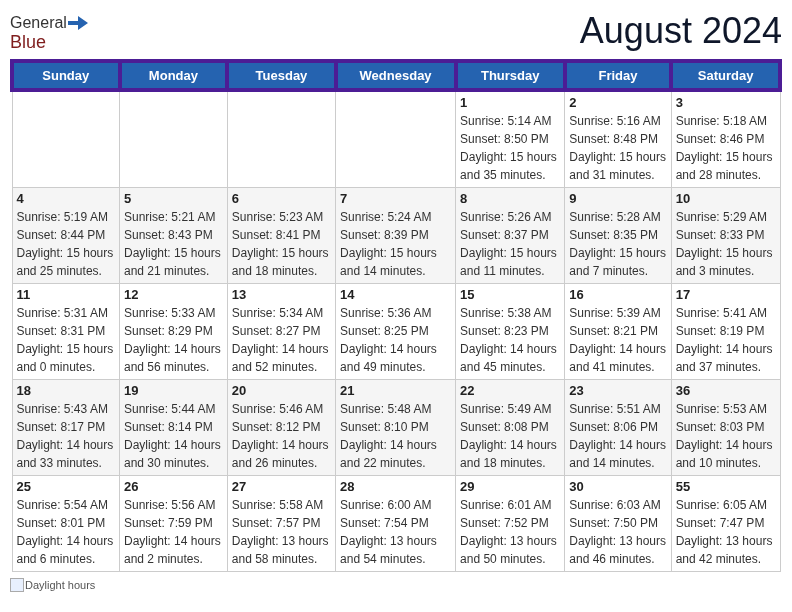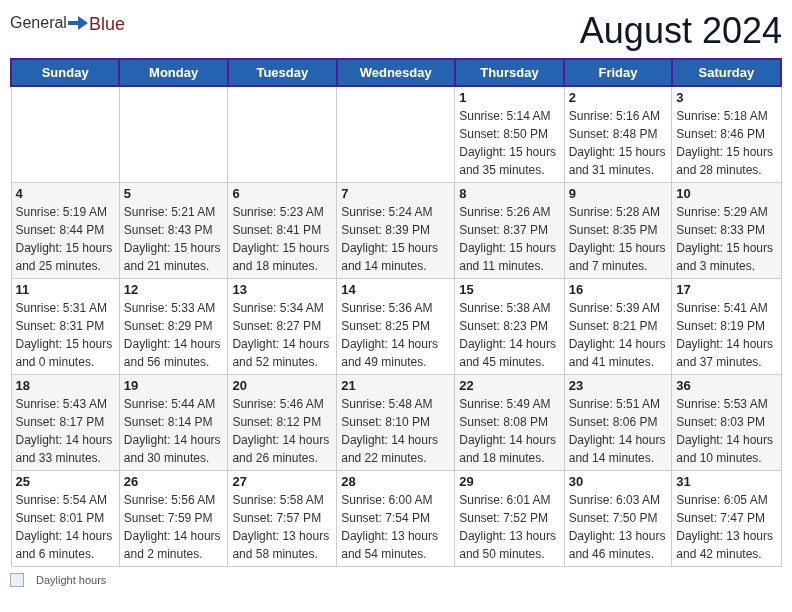--- a/index.html
+++ b/index.html
@@ -11,21 +11,21 @@
       padding: 10px;
     }
     .header-area {
       display: flex;
       justify-content: space-between;
       align-items: flex-start;
       margin-bottom: 6px;
     }
     .logo {
       display: flex;
-      flex-direction: row;
+      flex-direction: column;
       align-items: flex-start;
       padding-top: 4px;
     }
     .logo-general { color: #333; }
     .logo-blue { color: #2563b0; }
     .title-area {
       text-align: right;
     }
     .main-title {
       font-size: 36px;
@@ -39,21 +39,21 @@
     .calendar {
       width: 100%;
       border-collapse: collapse;
     }
     .calendar thead tr th {
       background-color: #2563b0;
       color: #fff;
       font-size: 13px;
       font-weight: bold;
       padding: 5px 22px;
-      border: 2px solid #4c1d95;
+      border: 4px solid #4c1d95;
       text-align: center;
     }
     .calendar tbody tr td {
       border: 1px solid #ccc;
       vertical-align: top;
       padding: 3px 4px;
       font-size: 10.5px;
       width: calc(100% / 7);
       min-height: 80px;
       background: #fff;
@@ -75,21 +75,21 @@
     }
     .empty-cell {
       background: #fff !important;
     }
     .footer-legend {
       margin-top: 6px;
       font-size: 11px;
       color: #555;
       display: flex;
       align-items: center;
-      gap: 12px;
+      gap: 1px;
     }
     .legend-box {
       width: 14px;
       height: 14px;
       background: #e8f0fe;
       border: 1px solid #aaa;
       display: inline-block;
     }
   </style>
 </head>
@@ -250,21 +250,21 @@
         </td>
         <td>
           <span class="day-number">29</span>
           <div class="day-info">Sunrise: 6:01 AM<br>Sunset: 7:52 PM<br>Daylight: 13 hours and 50 minutes.</div>
         </td>
         <td>
           <span class="day-number">30</span>
           <div class="day-info">Sunrise: 6:03 AM<br>Sunset: 7:50 PM<br>Daylight: 13 hours and 46 minutes.</div>
         </td>
         <td>
-          <span class="day-number">31</span>
+          <span class="day-number">55</span>
           <div class="day-info">Sunrise: 6:05 AM<br>Sunset: 7:47 PM<br>Daylight: 13 hours and 42 minutes.</div>
         </td>
       </tr>
     </tbody>
 </table>
 
 <div class="footer-legend">
   <span class="legend-box"></span>
   <span>Daylight hours</span>
 </div>

